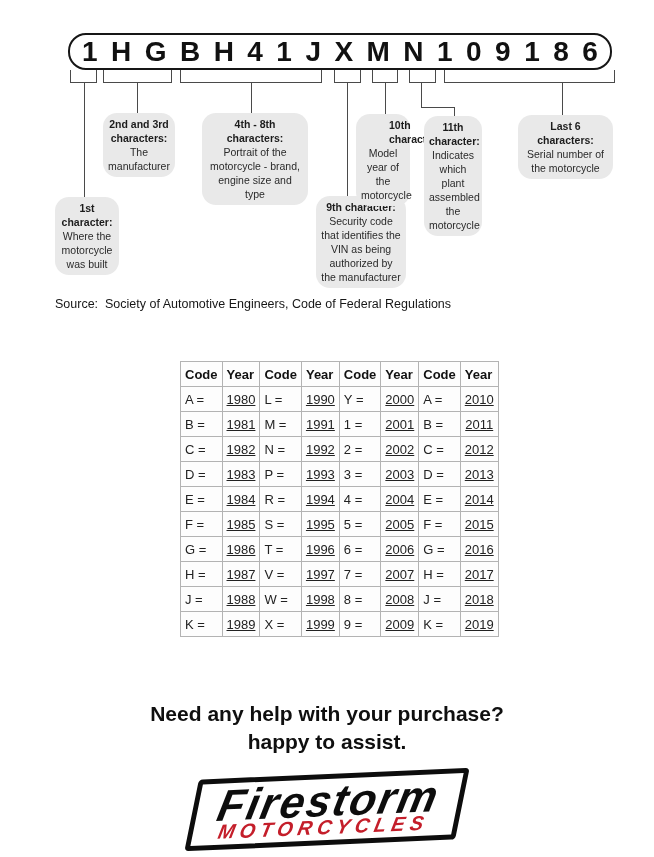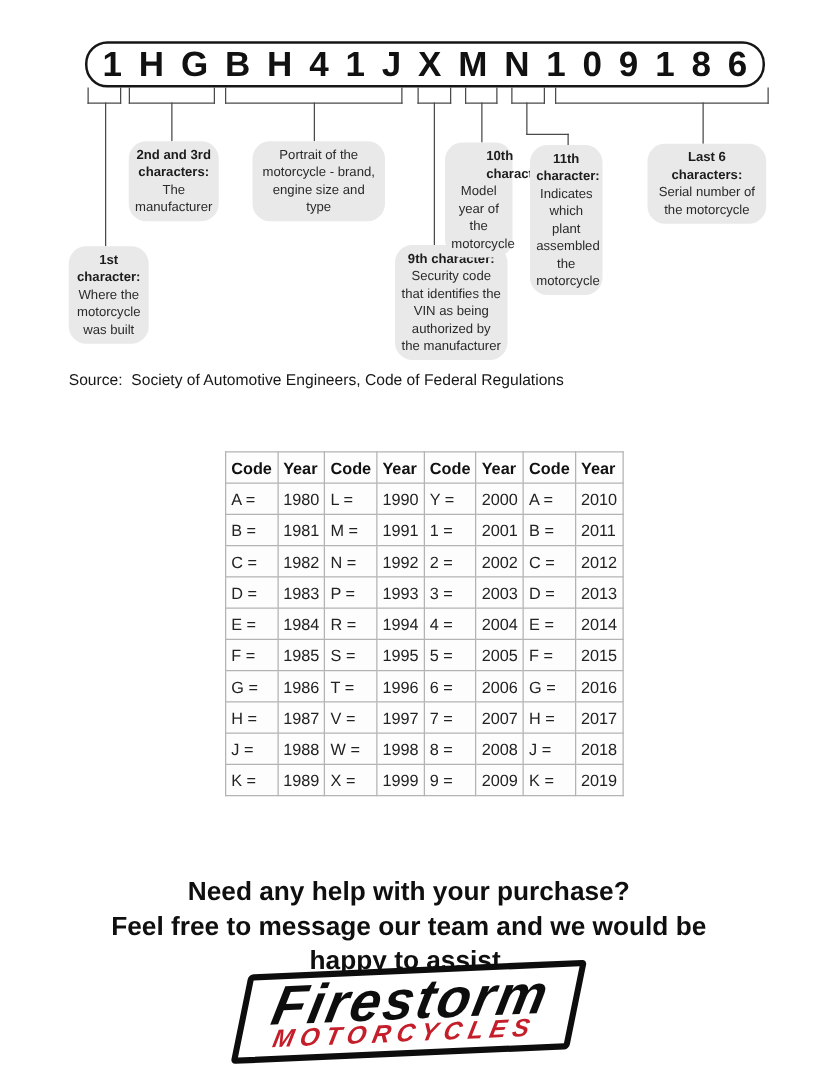--- a/index.html
+++ b/index.html
@@ -65,21 +65,21 @@
   
   .year-table {
     position:absolute; left:180px; top:361px; border-collapse:collapse;
     font-size:13px; color:#222; background:#fdfdfd;
   }
   .year-table th, .year-table td {
     border:1px solid #b3b3b3; height:22px; padding:1px 4px; box-sizing:content-box;
   }
   .year-table th { font-weight:bold; text-align:left; color:#111; }
   .year-table td.code { width:30px; text-align:left; }
-  .year-table td.year { width:26px; text-align:left; }
+  .year-table td.year { width:26px; text-align:center;text-decoration:underline; }
   .year-table th.code { width:30px; }
   .year-table th.year { width:26px; }
 
   
   .help-text {
     position:absolute; left:0; top:652px; width:654px; text-align:center;
     font-weight:bold; font-size:21px; line-height:27.5px; color:#0f0f0f;margin-top:48px;
   }
 
   
@@ -146,20 +146,21 @@
 
   <div class="label-box lb-first">
     <span class="t" style="display: block;">1st character:</span>
     <span class="b">Where the motorcycle was built</span>
   </div>
   <div class="label-box lb-second-third">
     <span class="t" style="display: block;">2nd and 3rd characters:</span>
     <span class="b">The manufacturer</span>
   </div>
   <div class="label-box lb-fourth-eighth">
+    <span class="t" style="display: block;">4th - 8th characters:</span>
     <span class="b">Portrait of the motorcycle - brand, engine size and type</span>
   </div>
   <div class="label-box lb-ninth">
     <span class="t" style="display: block;">9th character:</span>
     <span class="b">Security code that identifies the VIN as being authorized by the manufacturer</span>
   </div>
   <div class="label-box lb-tenth">
     <span class="t" style="display: block; margin-left: 28px;">10th character:</span>
     <span class="b">Model year of the motorcycle</span>
   </div>
@@ -286,21 +287,20 @@
           <td class="code">9 =</td>
           <td class="year">2009</td>
           <td class="code">K =</td>
           <td class="year">2019</td>
         </tr>
       </tbody>
   </table>
 
   <div class="help-text">
     <div>Need any help with your purchase?</div>
-    <div>Feel free to message our team and we would be</div>
     <div>happy to assist.</div>
   </div>
 
   <div class="logo-wrap">
     <div class="logo-shape">
       <div class="logo-brand" style="color: rgb(13, 13, 13);">Firestorm</div>
       <div class="logo-tagline" style="color: rgb(196, 30, 42);">MOTORCYCLES</div>
     </div>
   </div>
 

